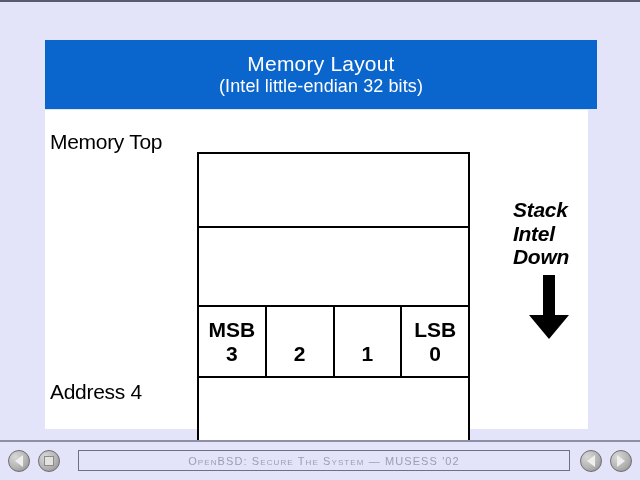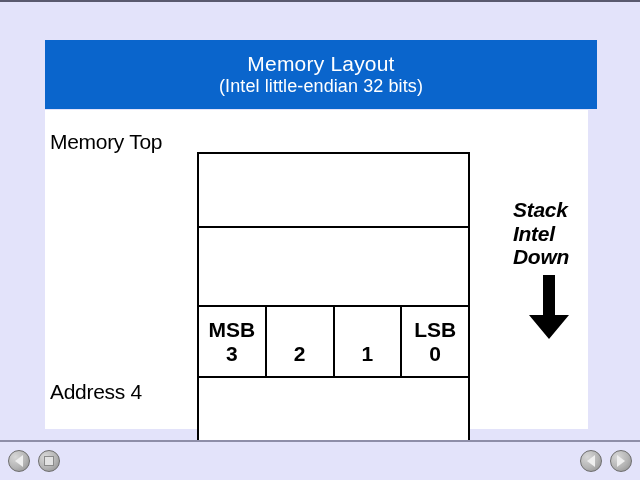--- a/index.html
+++ b/index.html
@@ -266,20 +266,23 @@
 </div>
 
 <div id="toolbar">
   <div class="nav-btn" id="btn-first">
     <span class="tri-left"></span>
   </div>
   <div class="nav-btn" id="btn-stop">
     <span class="sq"></span>
   </div>
 
+  <div id="status-box">
+    <span id="status-text">OpenBSD: Secure The System — MUSESS '02</span>
+  </div>
 
   <div class="nav-btn" id="btn-prev">
     <span class="tri-left"></span>
   </div>
   <div class="nav-btn" id="btn-next">
     <span class="tri-right"></span>
   </div>
 </div>
 
 </body></html>

